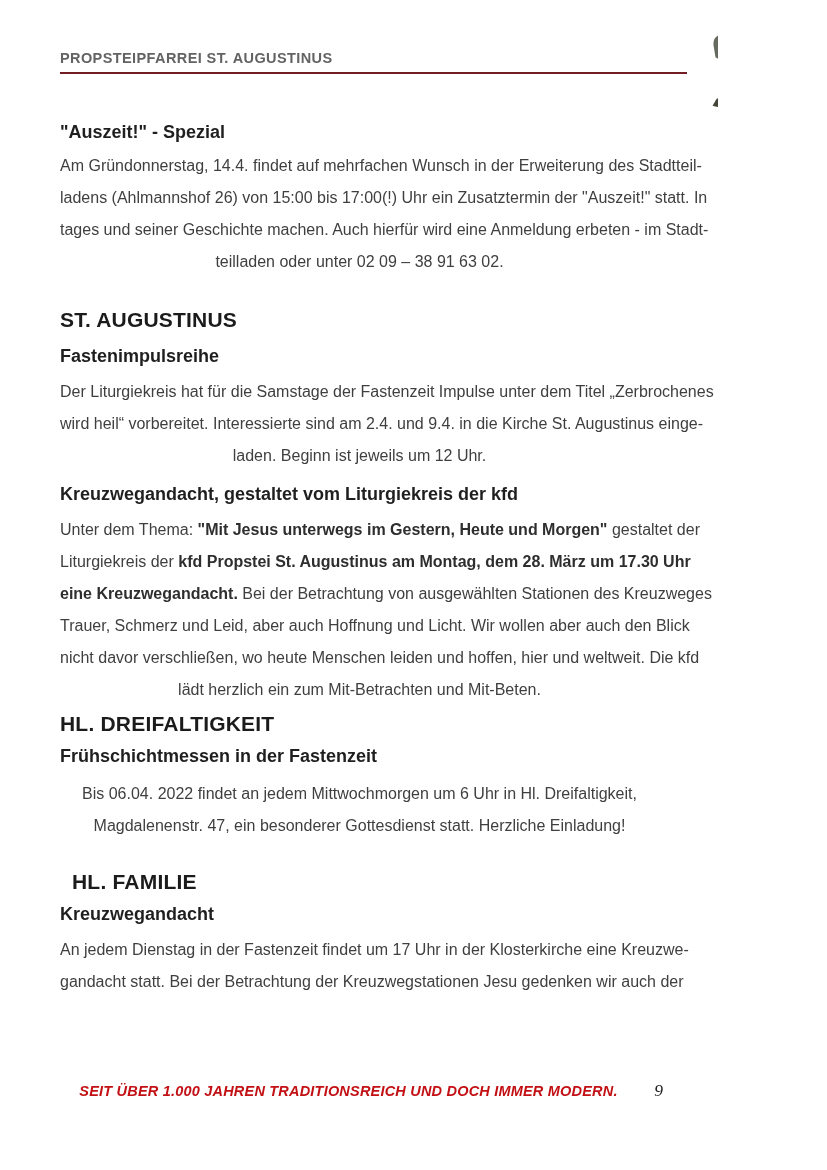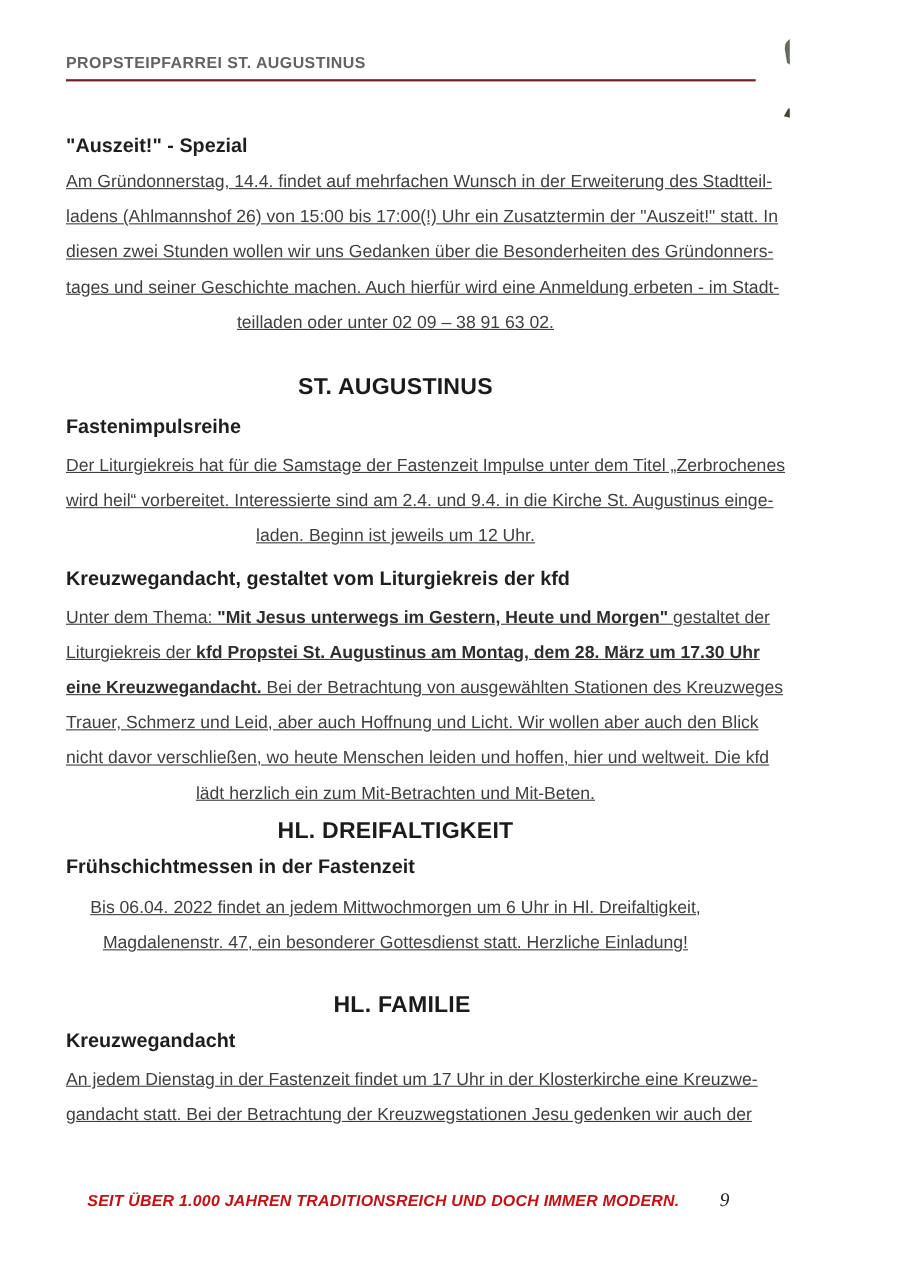--- a/index.html
+++ b/index.html
@@ -41,42 +41,40 @@
     height: 100px;
   }
   
   .section-heading {
     font-size: 21px;
     line-height: 28px;
     font-weight: 700;
     color: #1b1b1b;
     letter-spacing: 0.2px;
     white-space: nowrap;
-    text-align: center;
   }
   .sub-heading {
     font-size: 18px;
     line-height: 24px;
     font-weight: 700;
     color: #1f1f1f;
     white-space: nowrap;
   }
   .h-auszeit      { margin: 46px 0 6px 0; }
   .h-staug        { margin: 28px 0 10px 0; }
   .h-fastenimpuls { margin: 0 0 8px 0; }
   .h-kreuzkfd     { margin: 10px 0 8px 0; }
   .h-dreifalt     { margin: 4px 0 4px 0; }
   .h-fruehschicht { margin: 6px 0 10px 0; }
   .h-familie      { margin: 26px 0 6px 12px; }
   .h-kreuzfam     { margin: 4px 0 8px 0; }
   
   .para {
     font-size: 16px;
     color: #3f3f3f;
-    text-decoration: underline;
   }
   .pline {
     height: 32px;
     line-height: 32px;
     white-space: nowrap;
     text-align: center;
   }
   .stretch .pline:not(:last-child) {
     text-align: justify;
     text-align-last: justify;
@@ -140,21 +138,20 @@
   <div class="content">
 
     <div class="header-title-block">
       <div class="header-title">PROPSTEIPFARREI ST. AUGUSTINUS</div>
     </div>
 
     <div class="sub-heading h-auszeit">"Auszeit!" - Spezial</div>
     <div class="para stretch">
         <div class="pline"><span>Am Gründonnerstag, 14.4. findet auf mehrfachen Wunsch in der Erweiterung des Stadtteil-</span></div>
         <div class="pline"><span>ladens (Ahlmannshof 26) von 15:00 bis 17:00(!) Uhr ein Zusatztermin der "Auszeit!" statt. In</span></div>
-        <div class="pline"><span>diesen zwei Stunden wollen wir uns Gedanken über die Besonderheiten des Gründonners-</span></div>
         <div class="pline"><span>tages und seiner Geschichte machen. Auch hierfür wird eine Anmeldung erbeten - im Stadt-</span></div>
         <div class="pline"><span>teilladen oder unter 02 09 – 38 91 63 02.</span></div>
       </div>
 
     <div class="section-heading h-staug">ST. AUGUSTINUS</div>
 
     <div class="sub-heading h-fastenimpuls">Fastenimpulsreihe</div>
     <div class="para stretch">
         <div class="pline"><span>Der Liturgiekreis hat für die Samstage der Fastenzeit Impulse unter dem Titel „Zerbrochenes</span></div>
         <div class="pline"><span>wird heil“ vorbereitet. Interessierte sind am 2.4. und 9.4. in die Kirche St. Augustinus einge-</span></div>

